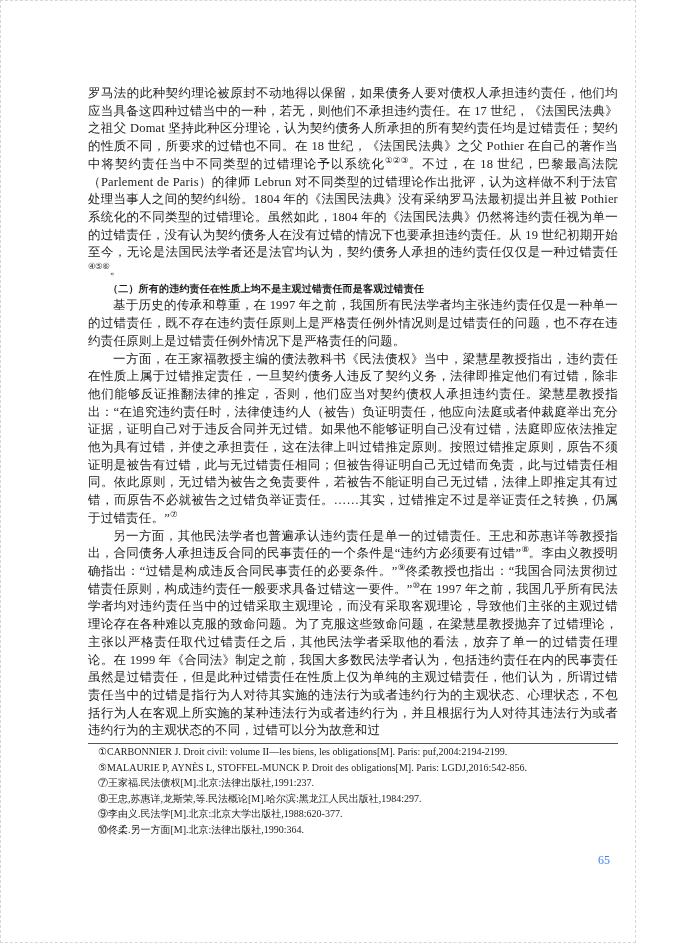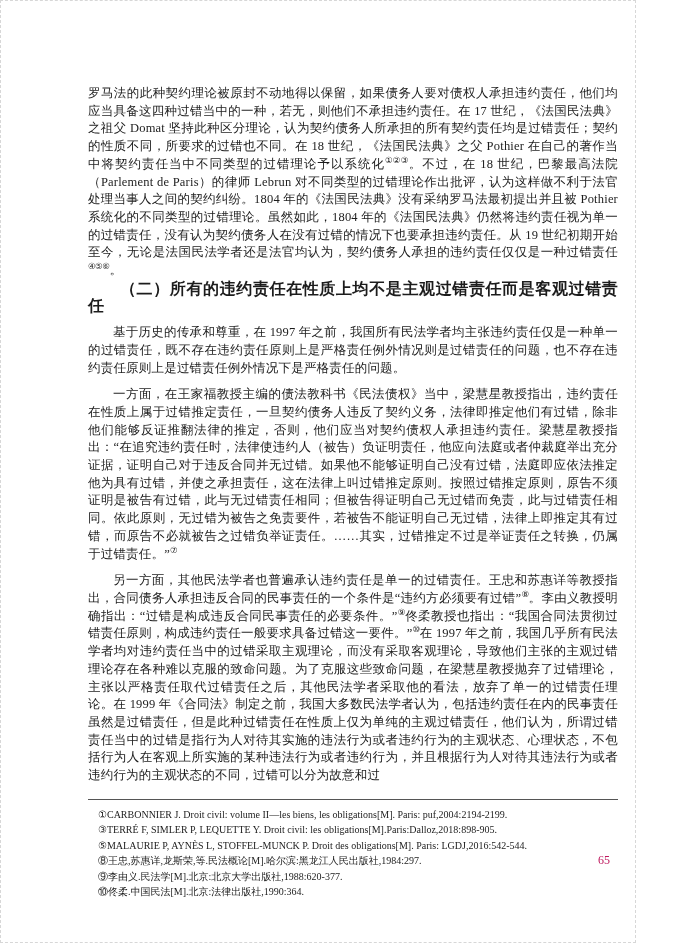--- a/index.html
+++ b/index.html
@@ -11,62 +11,62 @@
   .page-edge{
     position:absolute;inset:0;border:1px dashed #d7d7d7;pointer-events:none;
   }
   .content{
     position:absolute;left:88px;top:85px;width:530px;
   }
   p.body{
     margin:0;font-size:12.5px;line-height:17.7px;
     text-align:justify;letter-spacing:0.2px;
   }
-  p.body.indent{text-indent:2em;margin-top:9px;}
+  p.body.indent{text-indent:2em;}
   p.body.heading{
     font-family:"Liberation Sans","DejaVu Sans",sans-serif;
-    font-weight:bold;text-indent:2em;font-size:16px;
+    font-weight:bold;text-indent:2em;font-size:10px;
   }
   sup.fnref{
     font-size:8.5px;line-height:0;vertical-align:super;letter-spacing:-0.5px;
   }
   .footnotes{
-    margin-top:14px;border-top:1px solid #555;padding-top:7px;
+    margin-top:3px;border-top:1px solid #555;
   }
   .footnote{
     font-size:10px;line-height:15.5px;padding-left:10px;
     white-space:nowrap;overflow:hidden;
   }
   .fnmark{letter-spacing:0;}
   .pageno{
     position:absolute;left:88px;top:853px;width:522px;
-    text-align:right;font-size:12px;color:#be185d;
+    text-align:right;font-size:12px;color:#3b82f6;
   }
 </style>
 </head>
 <body>
 
 <div class="page">
   <div class="page-edge"></div>
 
   <div class="content">
     <div>
         <p class="body "><span>罗马法的此种契约理论被原封不动地得以保留，如果债务人要对债权人承担违约责任，他们均应当具备这四种过错当中的一种，若无，则他们不承担违约责任。在 17 世纪，《法国民法典》之祖父 Domat 坚持此种区分理论，认为契约债务人所承担的所有契约责任均是过错责任；契约的性质不同，所要求的过错也不同。在 18 世纪，《法国民法典》之父 Pothier 在自己的著作当中将契约责任当中不同类型的过错理论予以系统化</span><sup class="fnref">①②③</sup><span>。不过，在 18 世纪，巴黎最高法院（Parlement de Paris）的律师 Lebrun 对不同类型的过错理论作出批评，认为这样做不利于法官处理当事人之间的契约纠纷。1804 年的《法国民法典》没有采纳罗马法最初提出并且被 Pothier 系统化的不同类型的过错理论。虽然如此，1804 年的《法国民法典》仍然将违约责任视为单一的过错责任，没有认为契约债务人在没有过错的情况下也要承担违约责任。从 19 世纪初期开始至今，无论是法国民法学者还是法官均认为，契约债务人承担的违约责任仅仅是一种过错责任</span><sup class="fnref">④⑤⑥</sup><span>。</span></p>
         <p class="body heading"><span>（二）所有的违约责任在性质上均不是主观过错责任而是客观过错责任</span></p>
         <p class="body indent"><span>基于历史的传承和尊重，在 1997 年之前，我国所有民法学者均主张违约责任仅是一种单一的过错责任，既不存在违约责任原则上是严格责任例外情况则是过错责任的问题，也不存在违约责任原则上是过错责任例外情况下是严格责任的问题。</span></p>
         <p class="body indent"><span>一方面，在王家福教授主编的债法教科书《民法债权》当中，梁慧星教授指出，违约责任在性质上属于过错推定责任，一旦契约债务人违反了契约义务，法律即推定他们有过错，除非他们能够反证推翻法律的推定，否则，他们应当对契约债权人承担违约责任。梁慧星教授指出：“在追究违约责任时，法律使违约人（被告）负证明责任，他应向法庭或者仲裁庭举出充分证据，证明自己对于违反合同并无过错。如果他不能够证明自己没有过错，法庭即应依法推定他为具有过错，并使之承担责任，这在法律上叫过错推定原则。按照过错推定原则，原告不须证明是被告有过错，此与无过错责任相同；但被告得证明自己无过错而免责，此与过错责任相同。依此原则，无过错为被告之免责要件，若被告不能证明自己无过错，法律上即推定其有过错，而原告不必就被告之过错负举证责任。……其实，过错推定不过是举证责任之转换，仍属于过错责任。”</span><sup class="fnref">⑦</sup></p>
         <p class="body indent"><span>另一方面，其他民法学者也普遍承认违约责任是单一的过错责任。王忠和苏惠详等教授指出，合同债务人承担违反合同的民事责任的一个条件是“违约方必须要有过错”</span><sup class="fnref">⑧</sup><span>。李由义教授明确指出：“过错是构成违反合同民事责任的必要条件。”</span><sup class="fnref">⑨</sup><span>佟柔教授也指出：“我国合同法贯彻过错责任原则，构成违约责任一般要求具备过错这一要件。”</span><sup class="fnref">⑩</sup><span>在 1997 年之前，我国几乎所有民法学者均对违约责任当中的过错采取主观理论，而没有采取客观理论，导致他们主张的主观过错理论存在各种难以克服的致命问题。为了克服这些致命问题，在梁慧星教授抛弃了过错理论，主张以严格责任取代过错责任之后，其他民法学者采取他的看法，放弃了单一的过错责任理论。在 1999 年《合同法》制定之前，我国大多数民法学者认为，包括违约责任在内的民事责任虽然是过错责任，但是此种过错责任在性质上仅为单纯的主观过错责任，他们认为，所谓过错责任当中的过错是指行为人对待其实施的违法行为或者违约行为的主观状态、心理状态，不包括行为人在客观上所实施的某种违法行为或者违约行为，并且根据行为人对待其违法行为或者违约行为的主观状态的不同，过错可以分为故意和过</span></p>
       </div>
 
     <div class="footnotes">
       <div>
           <div class="footnote"><span class="fnmark">①</span><span>CARBONNIER J. Droit civil: volume II—les biens, les obligations[M]. Paris: puf,2004:2194-2199.</span></div>
-          <div class="footnote"><span class="fnmark">③</span><span>TERRÉ F, SIMLER P, LEQUETTE Y. Droit civil: les obligations[M].Paris:Dalloz,2018:898-905.</span></div>
-          <div class="footnote"><span class="fnmark">⑤</span><span>MALAURIE P, AYNÈS L, STOFFEL-MUNCK P. Droit des obligations[M]. Paris: LGDJ,2016:542-544.</span></div>
+          <div class="footnote"><span class="fnmark">⑤</span><span>MALAURIE P, AYNÈS L, STOFFEL-MUNCK P. Droit des obligations[M]. Paris: LGDJ,2016:542-856.</span></div>
+          <div class="footnote"><span class="fnmark">⑦</span><span>王家福.民法债权[M].北京:法律出版社,1991:237.</span></div>
           <div class="footnote"><span class="fnmark">⑧</span><span>王忠,苏惠详,龙斯荣,等.民法概论[M].哈尔滨:黑龙江人民出版社,1984:297.</span></div>
           <div class="footnote"><span class="fnmark">⑨</span><span>李由义.民法学[M].北京:北京大学出版社,1988:620-377.</span></div>
-          <div class="footnote"><span class="fnmark">⑩</span><span>佟柔.中国民法[M].北京:法律出版社,1990:364.</span></div>
+          <div class="footnote"><span class="fnmark">⑩</span><span>佟柔.另一方面[M].北京:法律出版社,1990:364.</span></div>
         </div>
     </div>
   </div>
 
   <div class="pageno">65</div>
 </div>
 
 </body></html>

